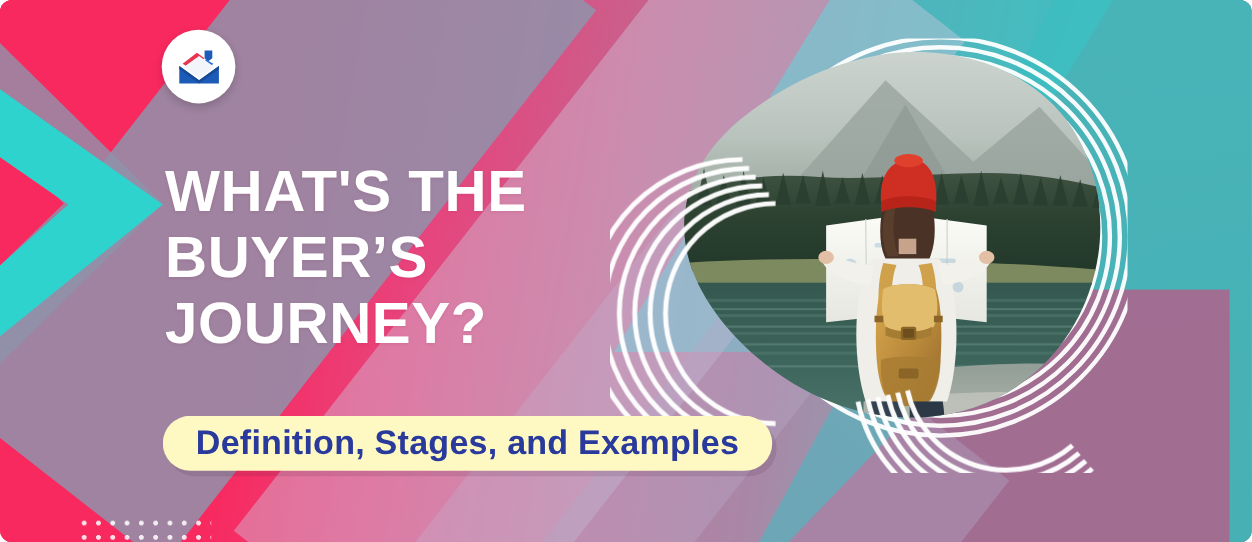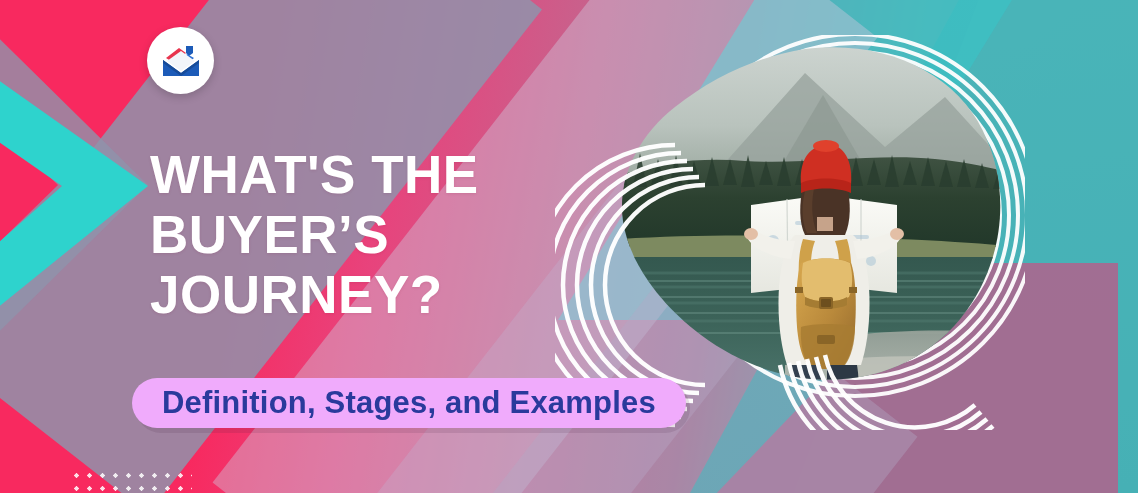--- a/index.html
+++ b/index.html
@@ -11,20 +11,21 @@
   body {
     font-family: "Liberation Sans", sans-serif;
   }
 
   .banner {
     position: relative;
     width: 1138px;
     height: 493px;
     overflow: hidden;
     background: #e05f85;
+    border-radius: 11px;
   }
 
   
   .bg-base {
     position: absolute;
     inset: 0;
     background: linear-gradient(100deg,
         #f8295f 0%,
         #f8295f 22%,
         #e8437c 34%,
@@ -169,28 +170,28 @@
     font-weight: bold;
     letter-spacing: .5px;
     text-transform: uppercase;
     white-space: pre-line;
     text-shadow: 0 1px 3px rgba(120,20,50,.12);
   }
 
   
   .pill {
     position: absolute;
-    left: 132px;
+    left: 148px;
     top: 378px;
     height: 50px;
     padding: 0 30px;
     display: flex;
     align-items: center;
     border-radius: 25px;
-    background: #f0abfc;
+    background: #fef9c3;
     box-shadow: 4px 5px 0 rgba(70,30,60,.13);
   }
   .pill-text {
     color: #2a3a9c;
     font-size: 31px;
     font-weight: bold;
     letter-spacing: .2px;
     white-space: nowrap;
   }
 

